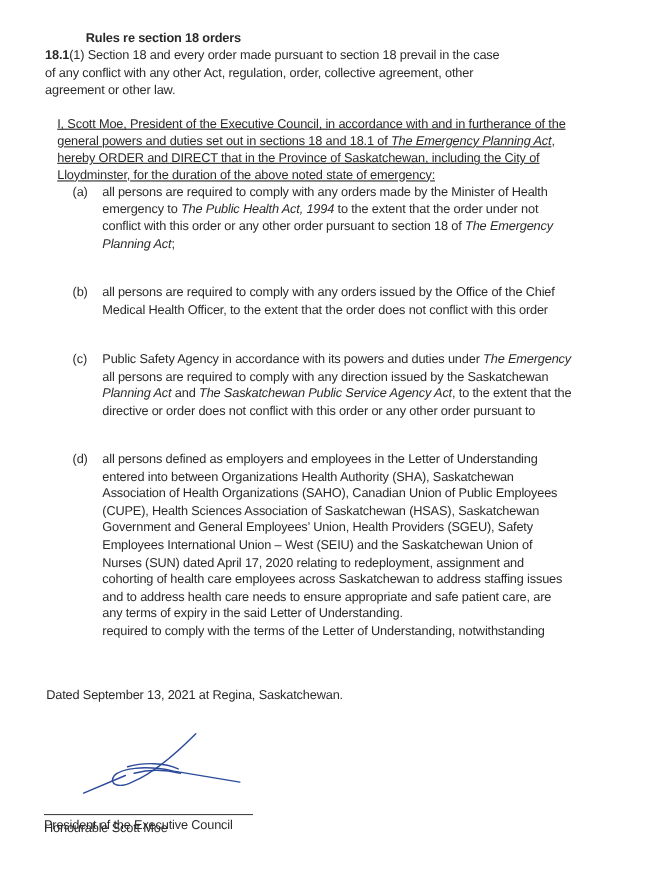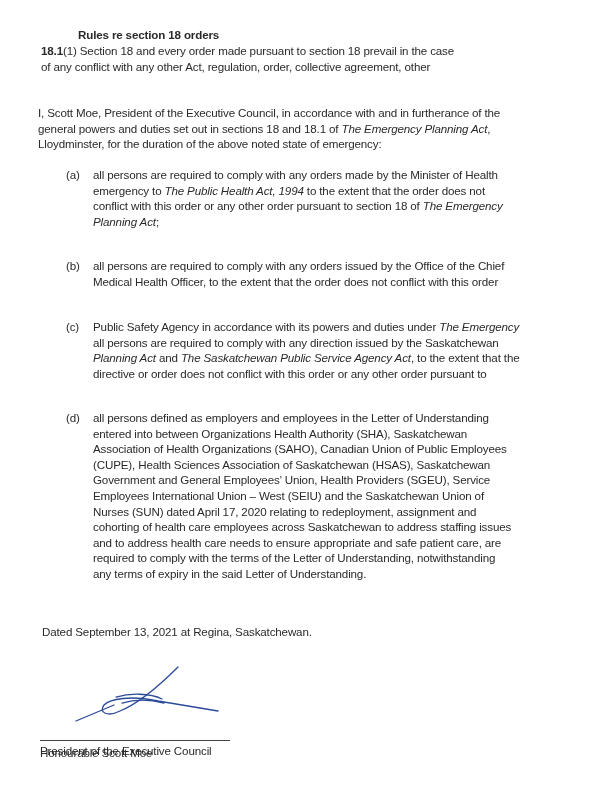--- a/index.html
+++ b/index.html
@@ -22,33 +22,35 @@
 </head>
 <body>
 
 <div class="page">
 
   <div class="blk heading" style="left:41px; top:27px;">Rules re section 18 orders</div>
 
   <div class="blk" style="left:29px; top:43px; width:520px;margin-left:12px;">
     <div><span class="b">18.1</span><span>(1) Section 18 and every order made pursuant to section 18 prevail in the case</span></div>
     <div>of any conflict with any other Act, regulation, order, collective agreement, other</div>
+    <div>agreement or other law.</div>
   </div>
 
-  <div class="blk" style="left:38px; top:105px; width:540px;">
+  <div class="blk" style="left:52px; top:105px; width:540px;text-decoration:underline;">
     <div>I, Scott Moe, President of the Executive Council, in accordance with and in furtherance of the</div>
     <div><span>general powers and duties set out in sections 18 and 18.1 of </span><i>The Emergency Planning Act</i><span>,</span></div>
+    <div>hereby ORDER and DIRECT that in the Province of Saskatchewan, including the City of</div>
     <div>Lloydminster, for the duration of the above noted state of emergency:</div>
   </div>
 
   <div class="item" style="top:167px;">
     <span class="lbl">(a)</span>
     <div class="txt">
       <div>all persons are required to comply with any orders made by the Minister of Health</div>
-      <div><span>emergency to </span><i>The Public Health Act, 1994</i><span> to the extent that the order does not</span></div>
+      <div><span>emergency to </span><i>The Public Health Act, 1994</i><span> to the extent that the order under not</span></div>
       <div><span>conflict with this order or any other order pursuant to section 18 of </span><i>The Emergency</i></div>
       <div><i>Planning Act</i><span>;</span></div>
     </div>
   </div>
 
   <div class="item" style="top:258px;">
     <span class="lbl">(b)</span>
     <div class="txt">
       <div>all persons are required to comply with any orders issued by the Office of the Chief</div>
       <div>Medical Health Officer, to the extent that the order does not conflict with this order</div>
@@ -65,27 +67,27 @@
     </div>
   </div>
 
   <div class="item" style="top:410px;">
     <span class="lbl">(d)</span>
     <div class="txt">
       <div>all persons defined as employers and employees in the Letter of Understanding</div>
       <div>entered into between Organizations Health Authority (SHA), Saskatchewan</div>
       <div>Association of Health Organizations (SAHO), Canadian Union of Public Employees</div>
       <div>(CUPE), Health Sciences Association of Saskatchewan (HSAS), Saskatchewan</div>
-      <div>Government and General Employees’ Union, Health Providers (SGEU), Service</div>
+      <div>Government and General Employees’ Union, Health Providers (SGEU), Safety</div>
       <div>Employees International Union – West (SEIU) and the Saskatchewan Union of</div>
       <div>Nurses (SUN) dated April 17, 2020 relating to redeployment, assignment and</div>
       <div>cohorting of health care employees across Saskatchewan to address staffing issues</div>
       <div>and to address health care needs to ensure appropriate and safe patient care, are</div>
+      <div>any terms of expiry in the said Letter of Understanding.</div>
       <div>required to comply with the terms of the Letter of Understanding, notwithstanding</div>
-      <div>any terms of expiry in the said Letter of Understanding.</div>
     </div>
   </div>
 
   <div class="blk" style="left:42px; top:624px;">Dated September 13, 2021 at Regina, Saskatchewan.</div>
 
   <svg class="sig" width="160" height="65" viewBox="0 0 160 65">
     <g fill="none" stroke="#2b4a9a" stroke-width="1.3" stroke-linecap="round">
       <path d="M6 56 L44 40"></path>
       <path d="M108 2 C 90 20, 70 38, 50 46 C 38 52, 28 48, 34 40 C 40 34, 60 30, 88 36 L 148 46"></path>
       <path d="M46 32 C 60 28, 80 28, 92 34"></path>

